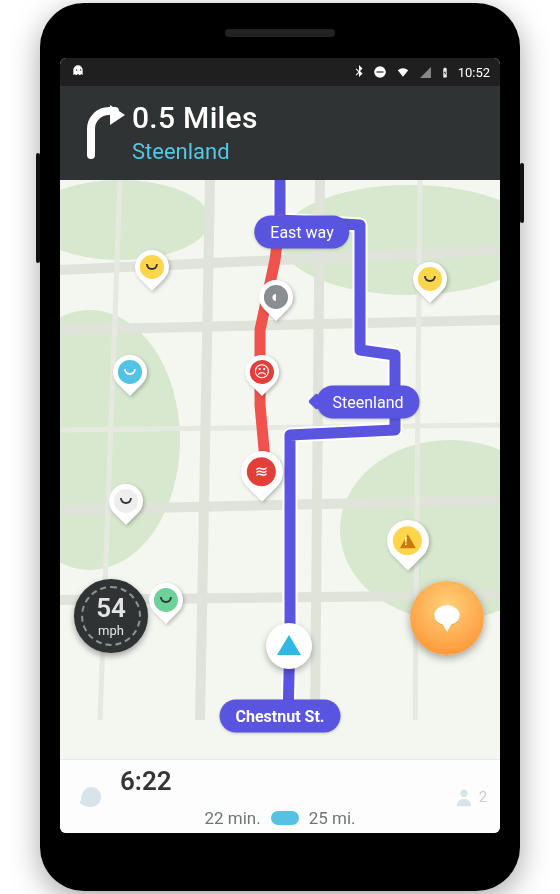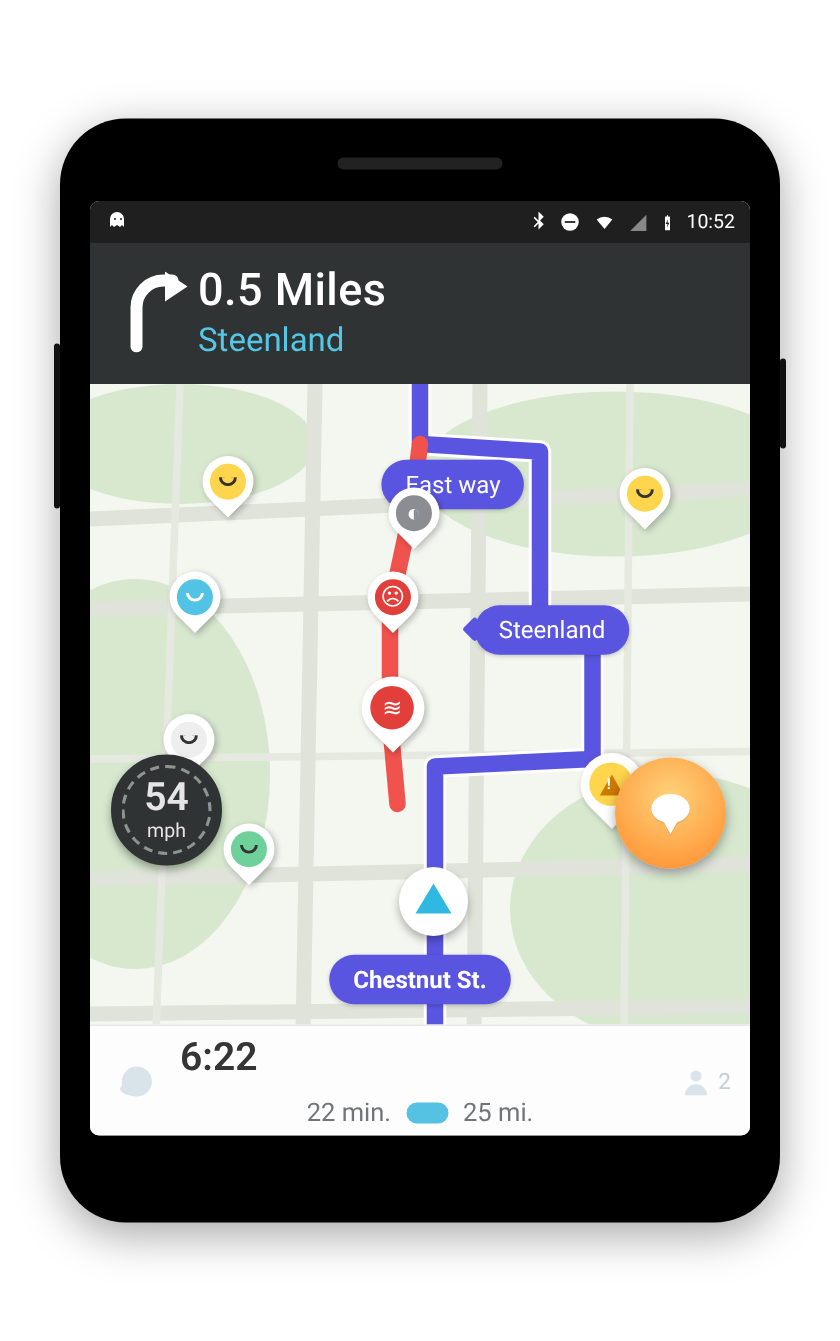--- a/index.html
+++ b/index.html
@@ -1,18 +1,18 @@
 <!DOCTYPE html>
 <html><head>
 <meta charset="utf-8">
 <style>
   * { box-sizing: border-box; margin: 0; padding: 0; }
   body { width: 560px; height: 894px; background: transparent; font-family: -apple-system, Roboto, "Helvetica Neue", Arial, sans-serif; display:flex; align-items:center; justify-content:center; }
   .phone {
-    width: 480px; height: 736px; background:#000; border-radius: 44px; padding: 14px 14px 18px 14px; position:relative;
+    width: 480px; height: 888px; background:#000; border-radius: 44px; padding: 14px 14px 18px 14px; position:relative;
     box-shadow: 0 8px 30px rgba(0,0,0,.35);
   }
   .speaker { position:absolute; top:26px; left:50%; transform:translateX(-50%); width:110px; height:8px; background:#222; border-radius:8px; }
   .power { position:absolute; right:-4px; top:160px; width:4px; height:60px; background:#111; border-radius:2px; }
   .vol { position:absolute; left:-4px; top:150px; width:4px; height:110px; background:#111; border-radius:2px; }
   .screen {
     position:absolute; left:20px; right:20px; top:55px; bottom:58px; background:#eef0ec; border-radius: 6px; overflow:hidden;
   }
   
   .status { height:28px; background:#1f1f1f; color:#fff; display:flex; align-items:center; justify-content:space-between; padding:0 10px; font-size:13px; }
@@ -133,21 +133,21 @@
         <line x1="260" y1="0" x2="255" y2="540"></line>
         <line x1="360" y1="0" x2="355" y2="540" class="thin"></line>
       </svg>
 
       <svg class="route" viewBox="0 0 440 540" preserveAspectRatio="none" style="position:absolute;inset:0">
         <path class="blue-outer" d="M220 -10 L220 40 L300 45 L300 170 L335 175 L335 250 L230 255 L230 450 L228 540"></path>
         <path class="blue" d="M220 -10 L220 40 L300 45 L300 170 L335 175 L335 250 L230 255 L230 450 L228 540"></path>
         <path class="red" d="M220 40 L215 80 L200 150 L200 225 L205 280"></path>
       </svg>
 
-      <div class="pill" style="left:55%; top:9%;margin-top:28px;">East way</div>
+      <div class="pill" style="left:55%; top:9%;">East way</div>
       <div class="pill tail" style="left:70%; top:38%;">Steenland</div>
       <div class="pill" style="left:50%; top:92%;font-weight:bold;">Chestnut St.</div>
 
       <div class="pin small yellow" style="left:21%; top:15%;">
           <div class="drop">
             <div class="inner">
               <div class="face"></div>
             </div>
           </div>
         </div>

